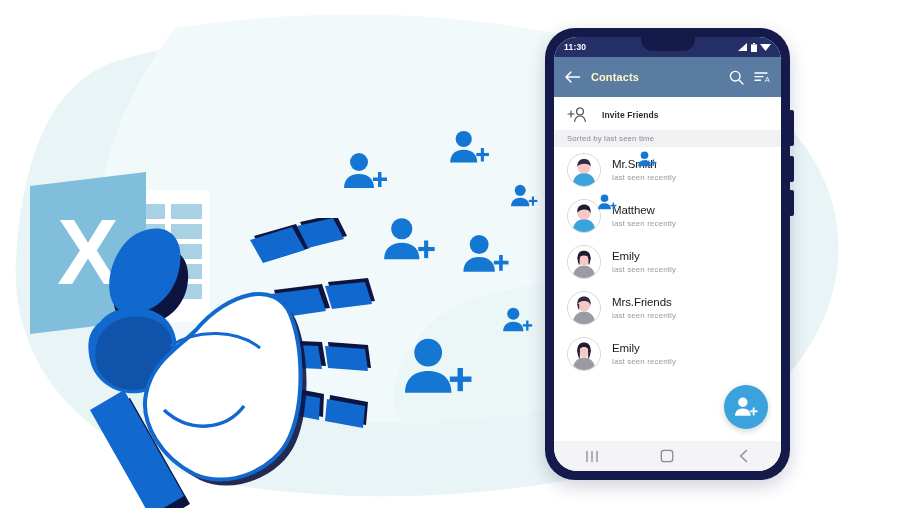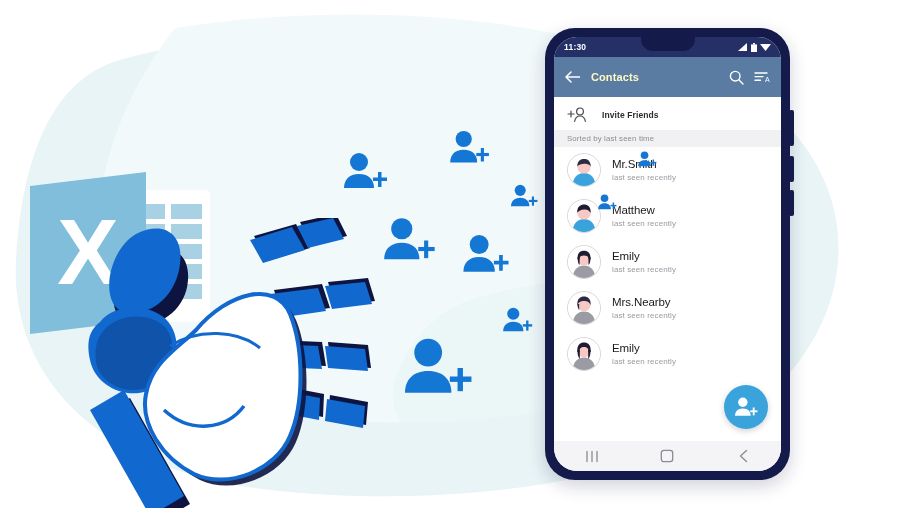--- a/index.html
+++ b/index.html
@@ -433,21 +433,21 @@
             <svg viewBox="0 0 32 32">
               <circle cx="16" cy="16" r="16" fill="#ffffff"></circle>
               <path d="M16 19.5 C 22.5 19.5, 26.8 24.2, 27.4 32 L 4.6 32 C 5.2 24.2, 9.5 19.5, 16 19.5 Z" fill="#9B9BA3"></path>
               <circle cx="16" cy="13" r="6.4" fill="#F7C8C4"></circle>
               <path d="M9.4 13.6 C 8.6 6.4, 12.6 4.4, 16 4.4 C 19.6 4.4, 23.4 6.6, 22.6 13.6
                        C 21.6 10, 19.2 9, 16 9 C 12.8 9, 10.4 10, 9.4 13.6 Z" fill="#2E2A44"></path>
               <path d="M9.4 12 L 11.2 12 L 11.2 18 C 10.1 17, 9.4 14.6, 9.4 12 Z" fill="#2E2A44"></path>
             </svg>
           </span>
           <span class="cinfo">
-            <span class="cname">Mrs.Nearby</span>
+            <span class="cname">Mrs.Friends</span>
             <span class="cstatus">last seen recently</span>
           </span>
         </div>
 
         <div class="crow">
           <span class="avatar">
             <svg viewBox="0 0 32 32">
               <circle cx="16" cy="16" r="16" fill="#ffffff"></circle>
               <path d="M16 19.5 C 22.5 19.5, 26.8 24.2, 27.4 32 L 4.6 32 C 5.2 24.2, 9.5 19.5, 16 19.5 Z" fill="#9B9BA3"></path>
               <circle cx="16" cy="13" r="6.4" fill="#F7C8C4"></circle>

